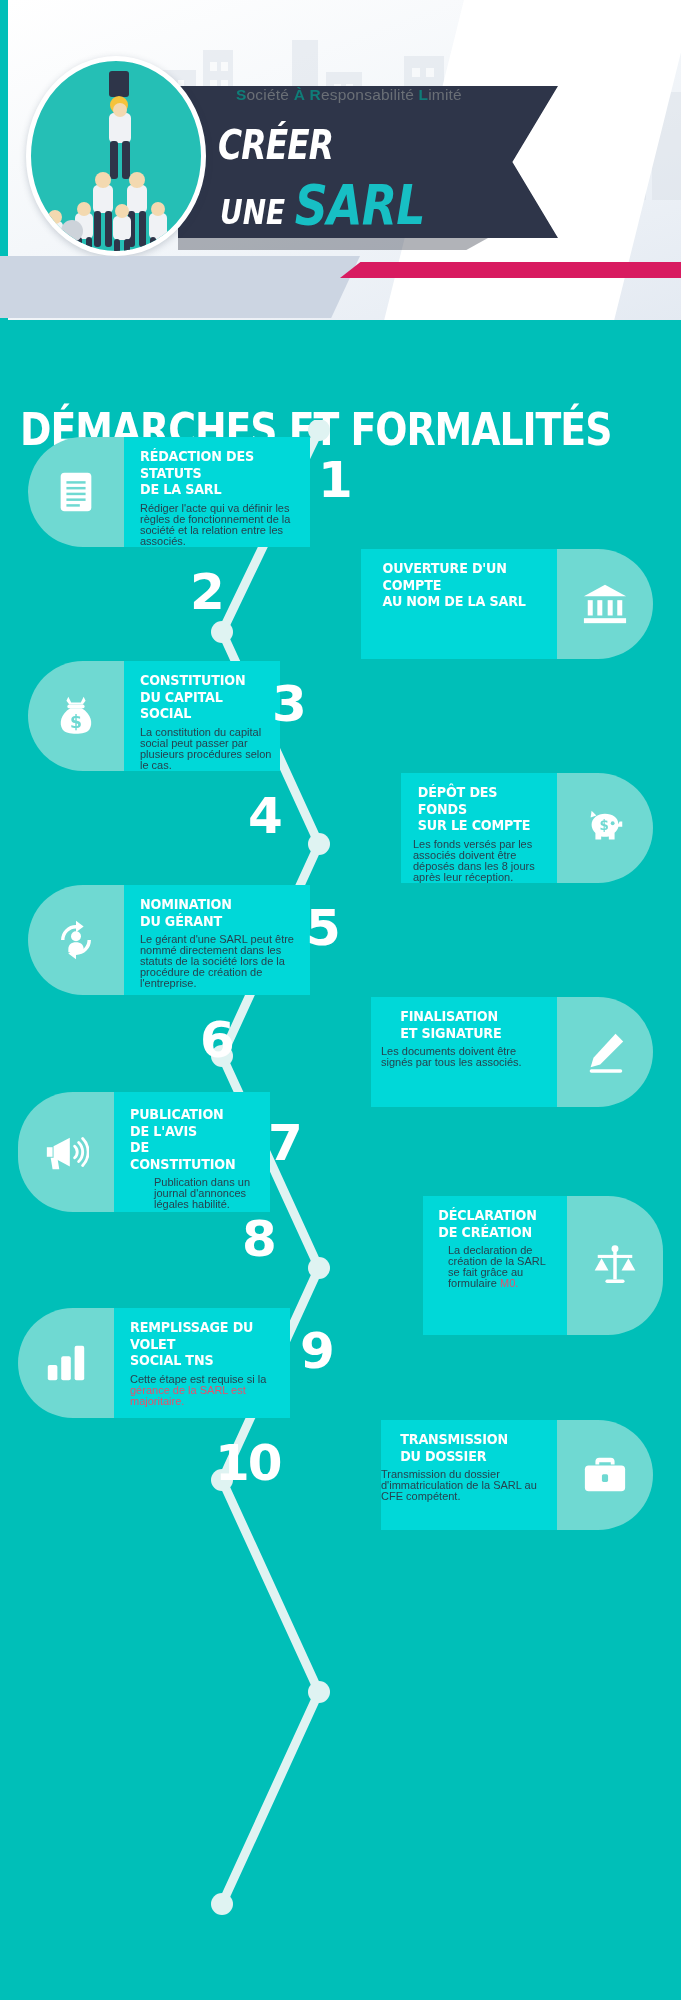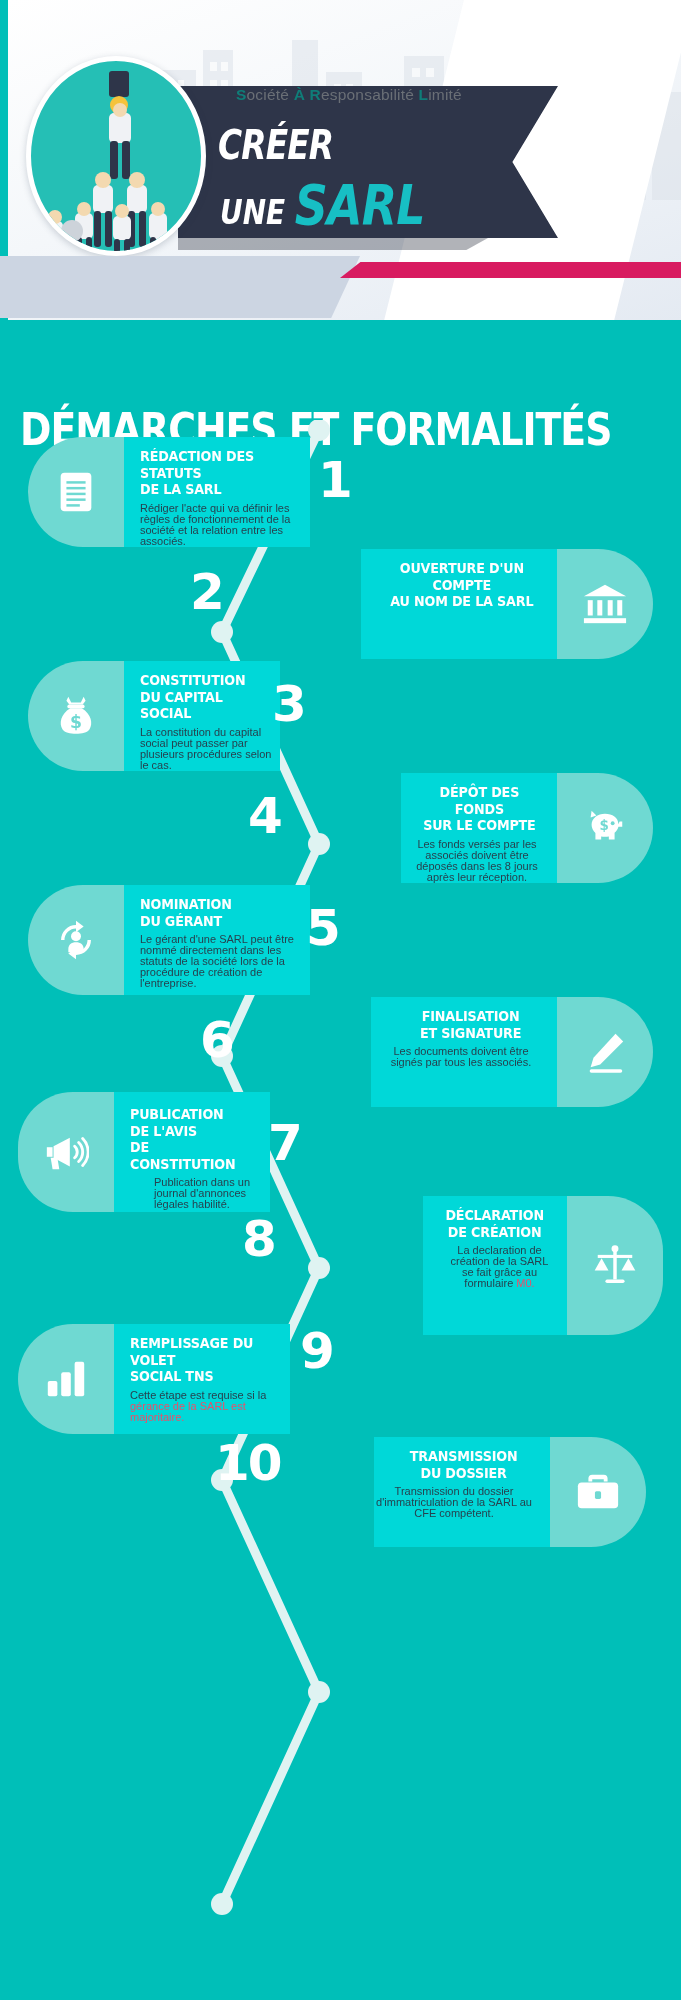--- a/index.html
+++ b/index.html
@@ -146,21 +146,21 @@
 
   .cap-icon {
     position: absolute; top: 50%; left: 50%;
     transform: translate(-50%,-50%);
     width: 46px; height: 46px;
     fill: #ffffff;
   }
 
   .txt { position: absolute; top: 11px; }
   .txt.l { left: 112px; text-align: left; }
-  .txt.r { right: 112px; text-align: center; }
+  .txt.r { right: 112px; text-align: left; }
 
   .h {
     font-family: "DejaVu Sans", sans-serif;
     font-size: 14.5px;
     font-weight: 700;
     color: #ffffff;
     line-height: 16.5px;
     letter-spacing: -.2px;
     transform: scaleX(.88);
   }
@@ -505,40 +505,40 @@
   <div class="txt r">
     <div class="h">
       <div>DÉCLARATION</div>
         <div>DE CRÉATION</div>
     </div>
     <div class="d" style="max-width:110px;margin-left:25px;"><span>La declaration de création de la SARL se fait grâce au formulaire </span><span class="hl">M0.</span></div>
   </div>
 </div>
 <div class="num" style="left:242px; top:1214px;">8</div>
 
-<div class="step" style="left:18px; top:1308px; width:272px;margin-top:16px;">
+<div class="step" style="left:18px; top:1308px; width:272px;">
   <div class="cap left">
     <svg class="cap-icon" viewBox="0 0 24 24">
       <rect x="2.5" y="13" width="5" height="8" rx="1"></rect>
       <rect x="9.5" y="8.5" width="5" height="12.5" rx="1"></rect>
       <rect x="16.5" y="3" width="5" height="18" rx="1"></rect>
     </svg>
   </div>
   <div class="bar left" style="width:176px;"></div>
   <div class="txt l">
     <div class="h">
       <div>REMPLISSAGE DU VOLET</div>
         <div>SOCIAL TNS</div>
     </div>
     <div class="d" style="max-width:176px;"><span>Cette étape est requise si la </span><span class="hl">gérance de la SARL est majoritaire.</span></div>
   </div>
 </div>
 <div class="num" style="left:300px; top:1326px;">9</div>
 
-<div class="step" style="right:35px; top:1420px; width:272px;margin-top:17px;">
+<div class="step" style="right:28px; top:1420px; width:272px;">
   <div class="cap right">
     <svg class="cap-icon" viewBox="0 0 24 24">
       <path d="M9 3 H15 A2 2 0 0 1 17 5 V6.5 H15 V5.4 H9 V6.5 H7 V5 A2 2 0 0 1 9 3 Z"></path>
       <rect x="1.5" y="7" width="21" height="13.5" rx="2"></rect>
       <rect x="10.4" y="11.6" width="3.2" height="4" rx=".8" fill="#6FD9D2"></rect>
     </svg>
   </div>
   <div class="bar right" style="width:176px;"></div>
   <div class="txt r">
     <div class="h">

